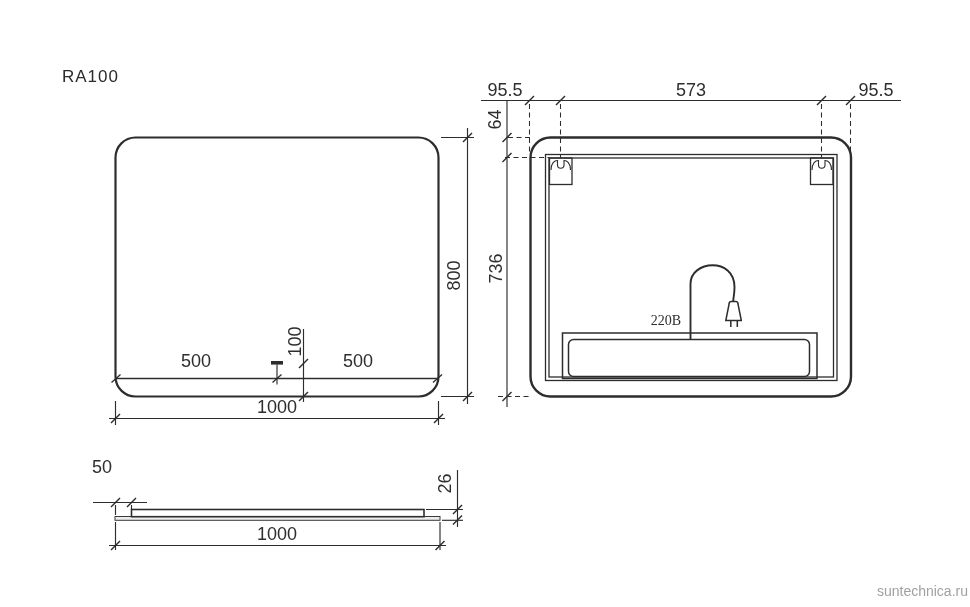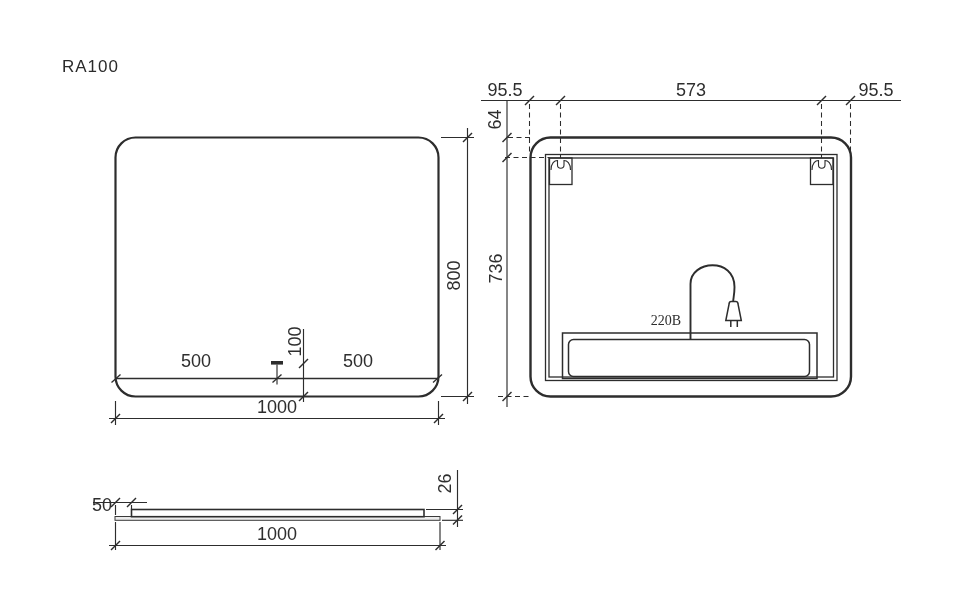--- a/index.html
+++ b/index.html
@@ -8,21 +8,21 @@
     font-family:"Liberation Sans","DejaVu Sans",sans-serif;color:#2e2e2e;
   }
   #drawing{position:absolute;left:0;top:0;}
   .lbl{
     position:absolute;font-size:18px;line-height:19px;height:19px;
     text-align:center;color:#2e2e2e;white-space:nowrap;
   }
   .lbl.small{font-size:14px;line-height:17px;height:17px;font-family:Liberation Serif, serif;}
   .lbl.rot{transform:rotate(-90deg);transform-origin:50% 50%;}
   .title-lbl{
-    position:absolute;left:62px;top:57px;font-size:17px;letter-spacing:1px;color:#2b2b2b;
+    position:absolute;left:62px;top:67px;font-size:17px;letter-spacing:1px;color:#2b2b2b;
   }
   .watermark-lbl{
     position:absolute;left:768px;top:583px;width:200px;text-align:right;
     font-size:14px;color:#a1a1a1;
   }
 </style>
 </head>
 <body>
 
 <div id="stage">
@@ -135,17 +135,18 @@
   <div class="lbl rot" style="left:424px;top:266px;width:60px;">800</div>
   <div class="lbl" style="left:247px;top:398px;width:60px;">1000</div>
 
   <div class="lbl" style="left:475px;top:81px;width:60px;">95.5</div>
   <div class="lbl" style="left:661px;top:81px;width:60px;">573</div>
   <div class="lbl" style="left:846px;top:81px;width:60px;">95.5</div>
   <div class="lbl rot" style="left:465px;top:110px;width:60px;">64</div>
   <div class="lbl rot" style="left:466px;top:259px;width:60px;">736</div>
   <div class="lbl small" style="left:631px;top:312px;width:70px;">220В</div>
 
-  <div class="lbl" style="left:77px;top:496px;width:50px;">50</div>
+  <div class="lbl" style="left:77px;top:458px;width:50px;">50</div>
   <div class="lbl rot" style="left:415px;top:474px;width:60px;">26</div>
   <div class="lbl" style="left:247px;top:525px;width:60px;">1000</div>
 
+  <div class="watermark-lbl">suntechnica.ru</div>
 </div>
 
 </body></html>

